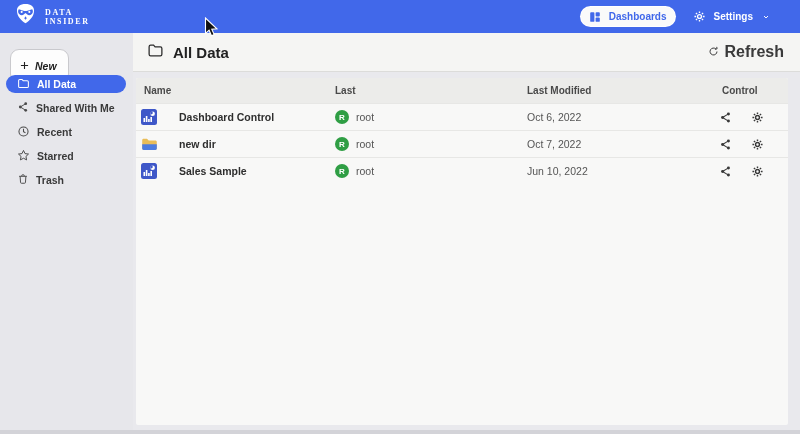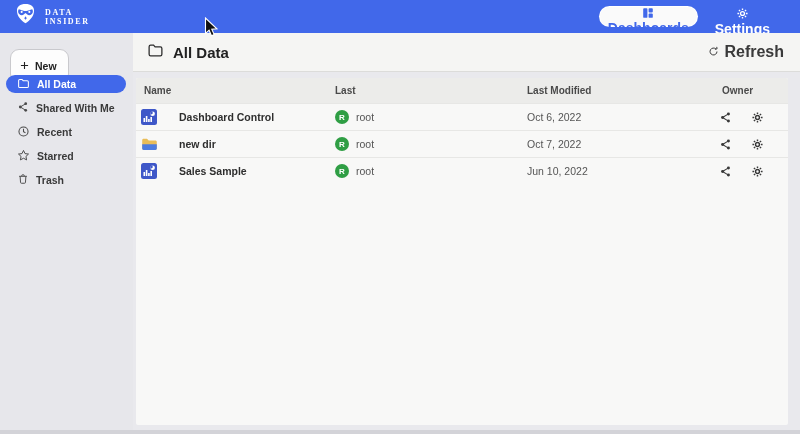--- a/index.html
+++ b/index.html
@@ -6,31 +6,31 @@
   html,body { width:800px; height:434px; overflow:hidden;
     font-family:"Liberation Sans","DejaVu Sans",sans-serif; }
   .stage { position:relative; width:800px; height:434px; background:#e9e9ed; }
 
   
   .topnav { position:absolute; left:0; top:0; width:800px; height:33px;
     background:#4168ea; display:flex; align-items:center; }
   .brand { display:flex; align-items:center; gap:7px; padding-left:13px; }
   .brand-text { color:#fff; font-size:8px; font-weight:bold; letter-spacing:1.6px; line-height:9px;font-family:Liberation Serif, serif; }
   .nav-right { margin-left:auto; display:flex; align-items:center; gap:10px; padding-right:22px; }
-  .nav-item { display:flex; align-items:center; gap:1px; color:#fff; font-size:14px;
-    font-weight:bold; height:19px; padding:0 8px; border-radius:10px; cursor:default;flex-direction:column; }
+  .nav-item { display:flex; align-items:center; gap:8px; color:#fff; font-size:10px;
+    font-weight:bold; height:19px; padding:0 8px; border-radius:10px; cursor:default; }
   .nav-item.active { background:#fafafa; color:#4168ea; box-shadow:0 0 0 1px #fff; }
   .nav-item svg { display:block; }
   .chev { margin-left:1px; }
 
   
   .sidebar { position:absolute; left:0; top:33px; width:133px; height:397px; background:#e7e7eb; }
   .new-btn { position:absolute; left:10px; top:16px; height:34px; padding:0 11px 0 8px;
     background:#fdfdfd; border:1px solid #c9c9cd; border-radius:9px;
-    display:inline-flex; align-items:center; gap:5px; font-size:10.5px; font-weight:bold; color:#222; }
+    display:inline-flex; align-items:center; gap:5px; font-size:10.5px; font-weight:bold; color:#222;font-style:italic; }
   .side-list { position:absolute; left:6px; top:42px; width:120px; }
   .side-item { height:18px; margin-bottom:6px; border-radius:9px; display:flex; align-items:center;
     gap:7px; padding-left:11px; font-size:10.5px; font-weight:bold; color:#3a3a3a; }
   .side-item svg { color:#4a4a4a; flex:none; }
   .side-item.selected { background:#4168ea; color:#fff; }
   .side-item.selected svg { color:#fff; }
 
   
   .page-header { position:absolute; left:133px; top:33px; width:667px; height:39px;
     background:#f5f5f3; border-bottom:1px solid #dcdcda; display:flex; align-items:center; }
@@ -204,21 +204,21 @@
     </div>
   </div>
 
   <div class="content">
     <div class="card">
 
       <div class="thead">
         <div class="c1">Name</div>
         <div>Last</div>
         <div>Last Modified</div>
-        <div>Owner</div>
+        <div>Control</div>
       </div>
 
       <div class="trow">
         <div class="cell name-cell">
           <span class="file-icon">
             <svg width="16" height="16" viewBox="0 0 16 16">
               <rect width="16" height="16" rx="2.5" fill="#3e57c8"></rect>
               <g fill="#fff">
                   <rect x="2.5" y="9" width="1.6" height="4"></rect>
                   <rect x="4.8" y="7" width="1.6" height="6"></rect>

